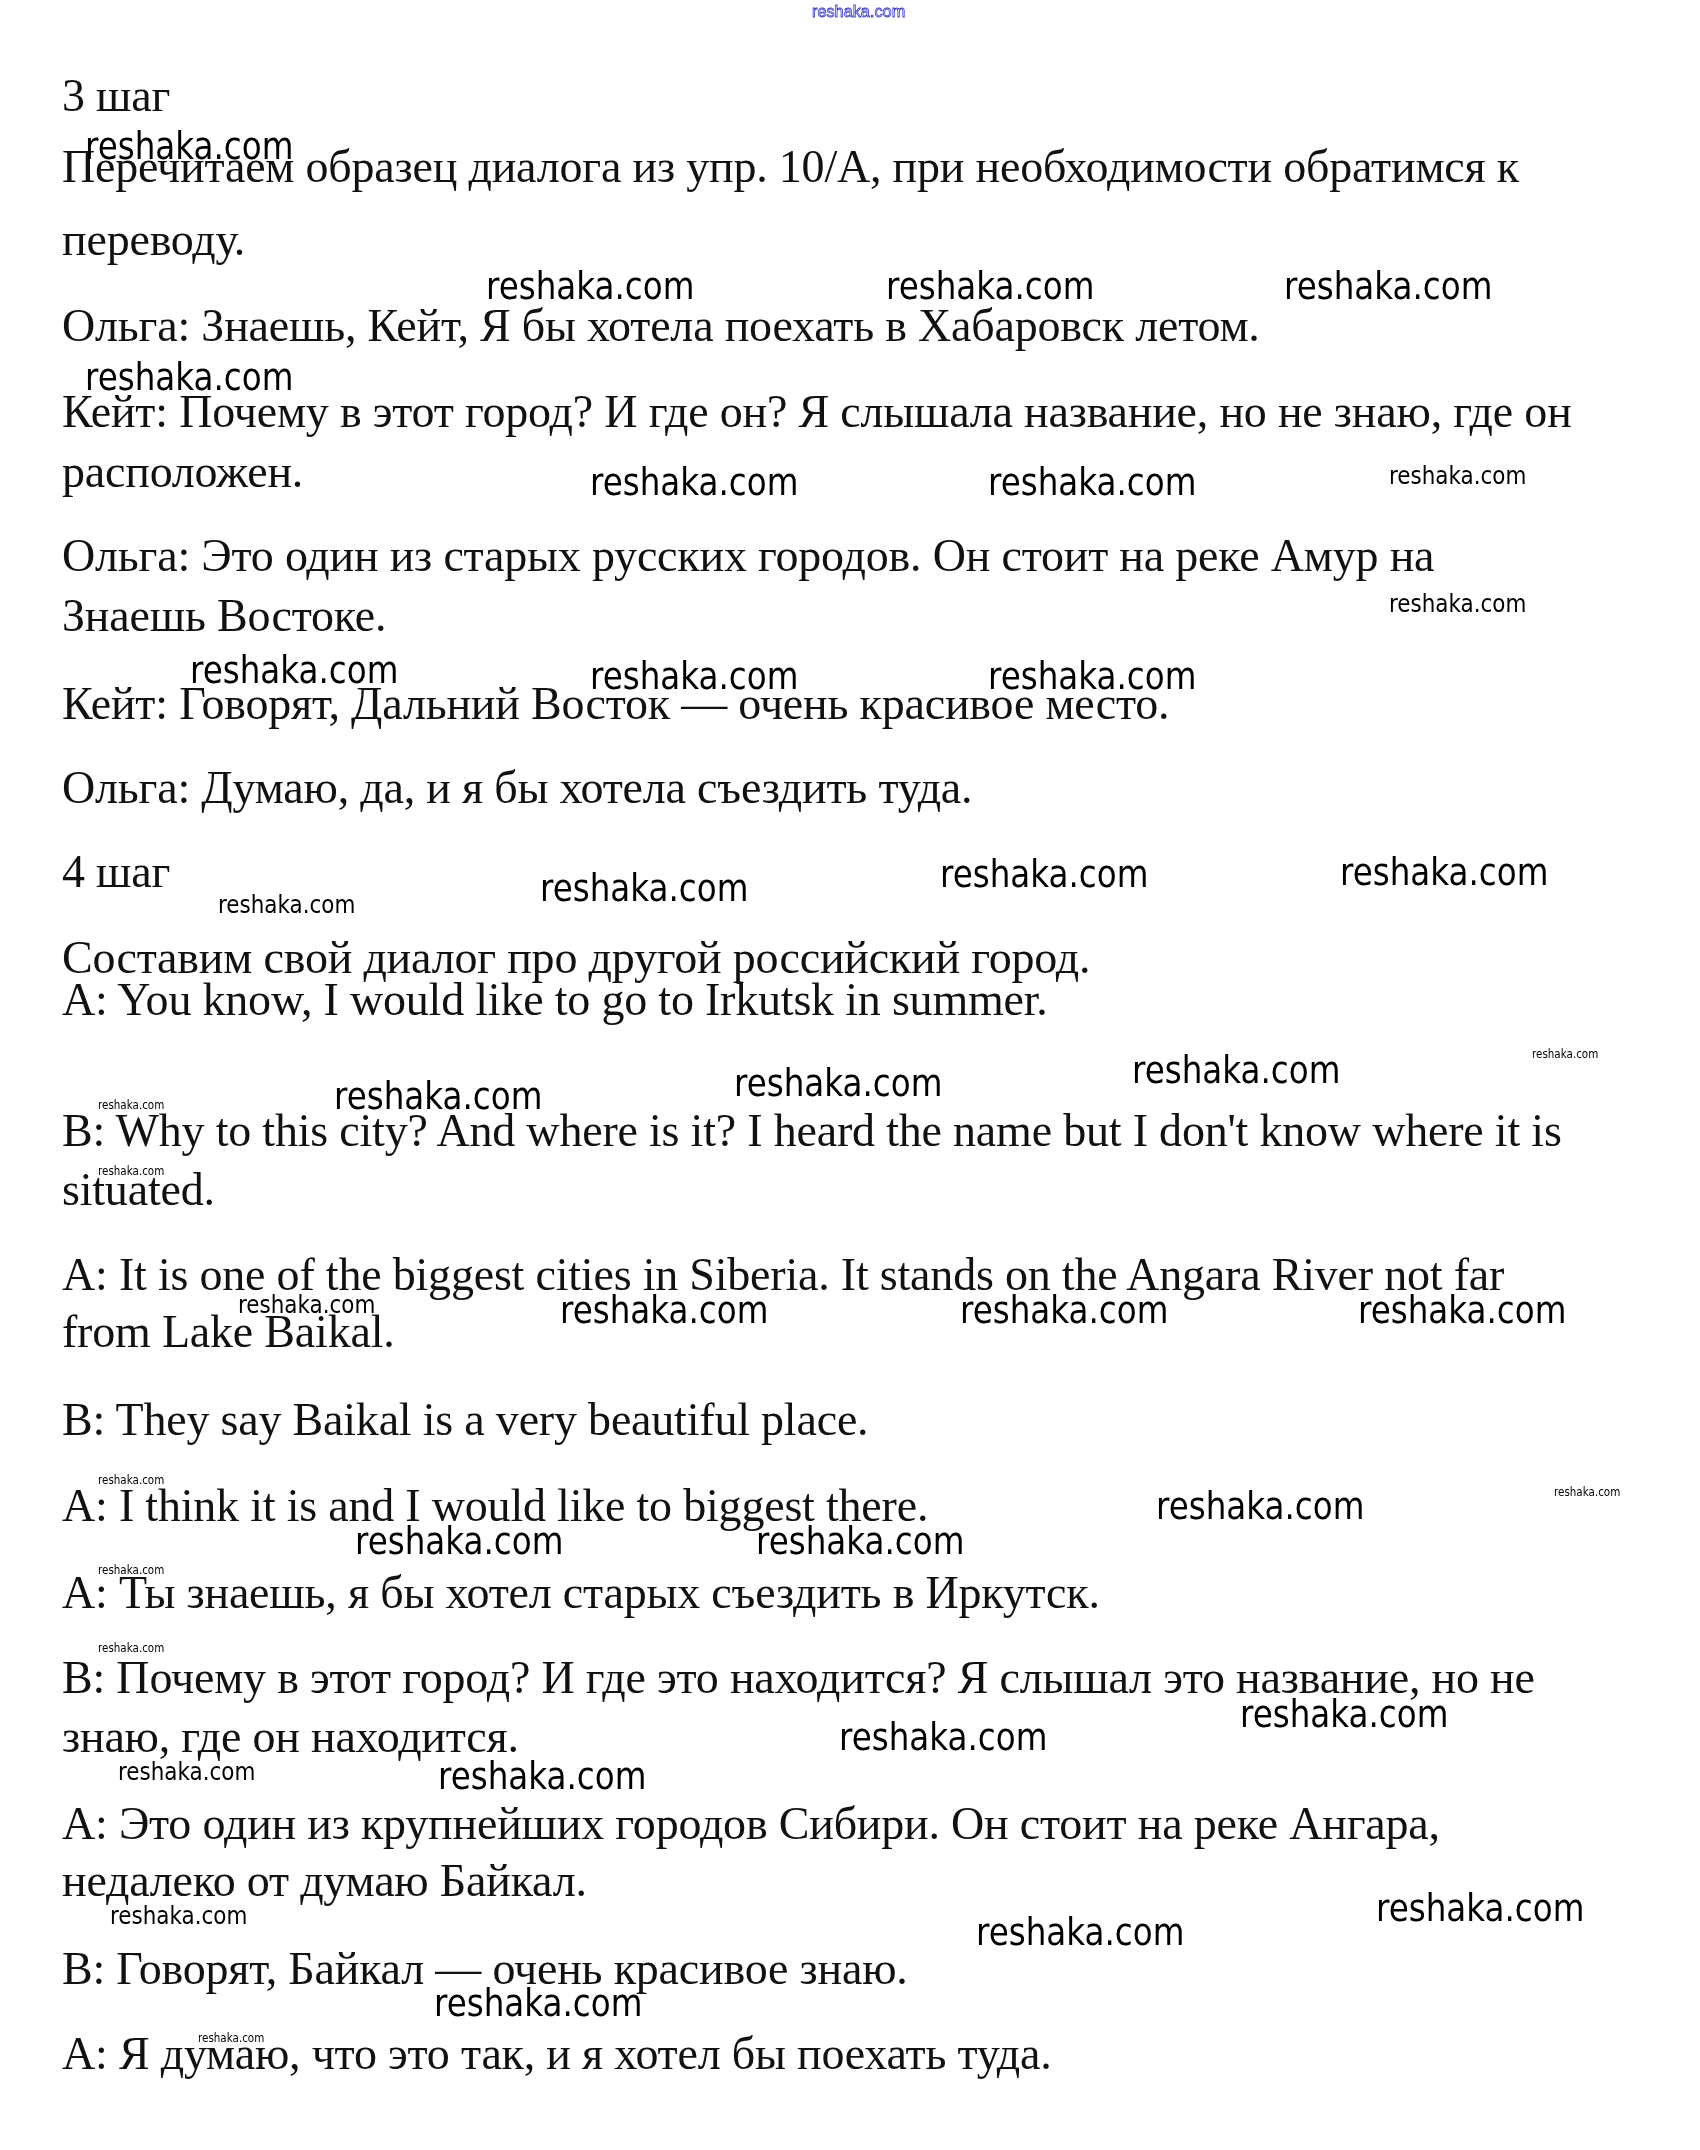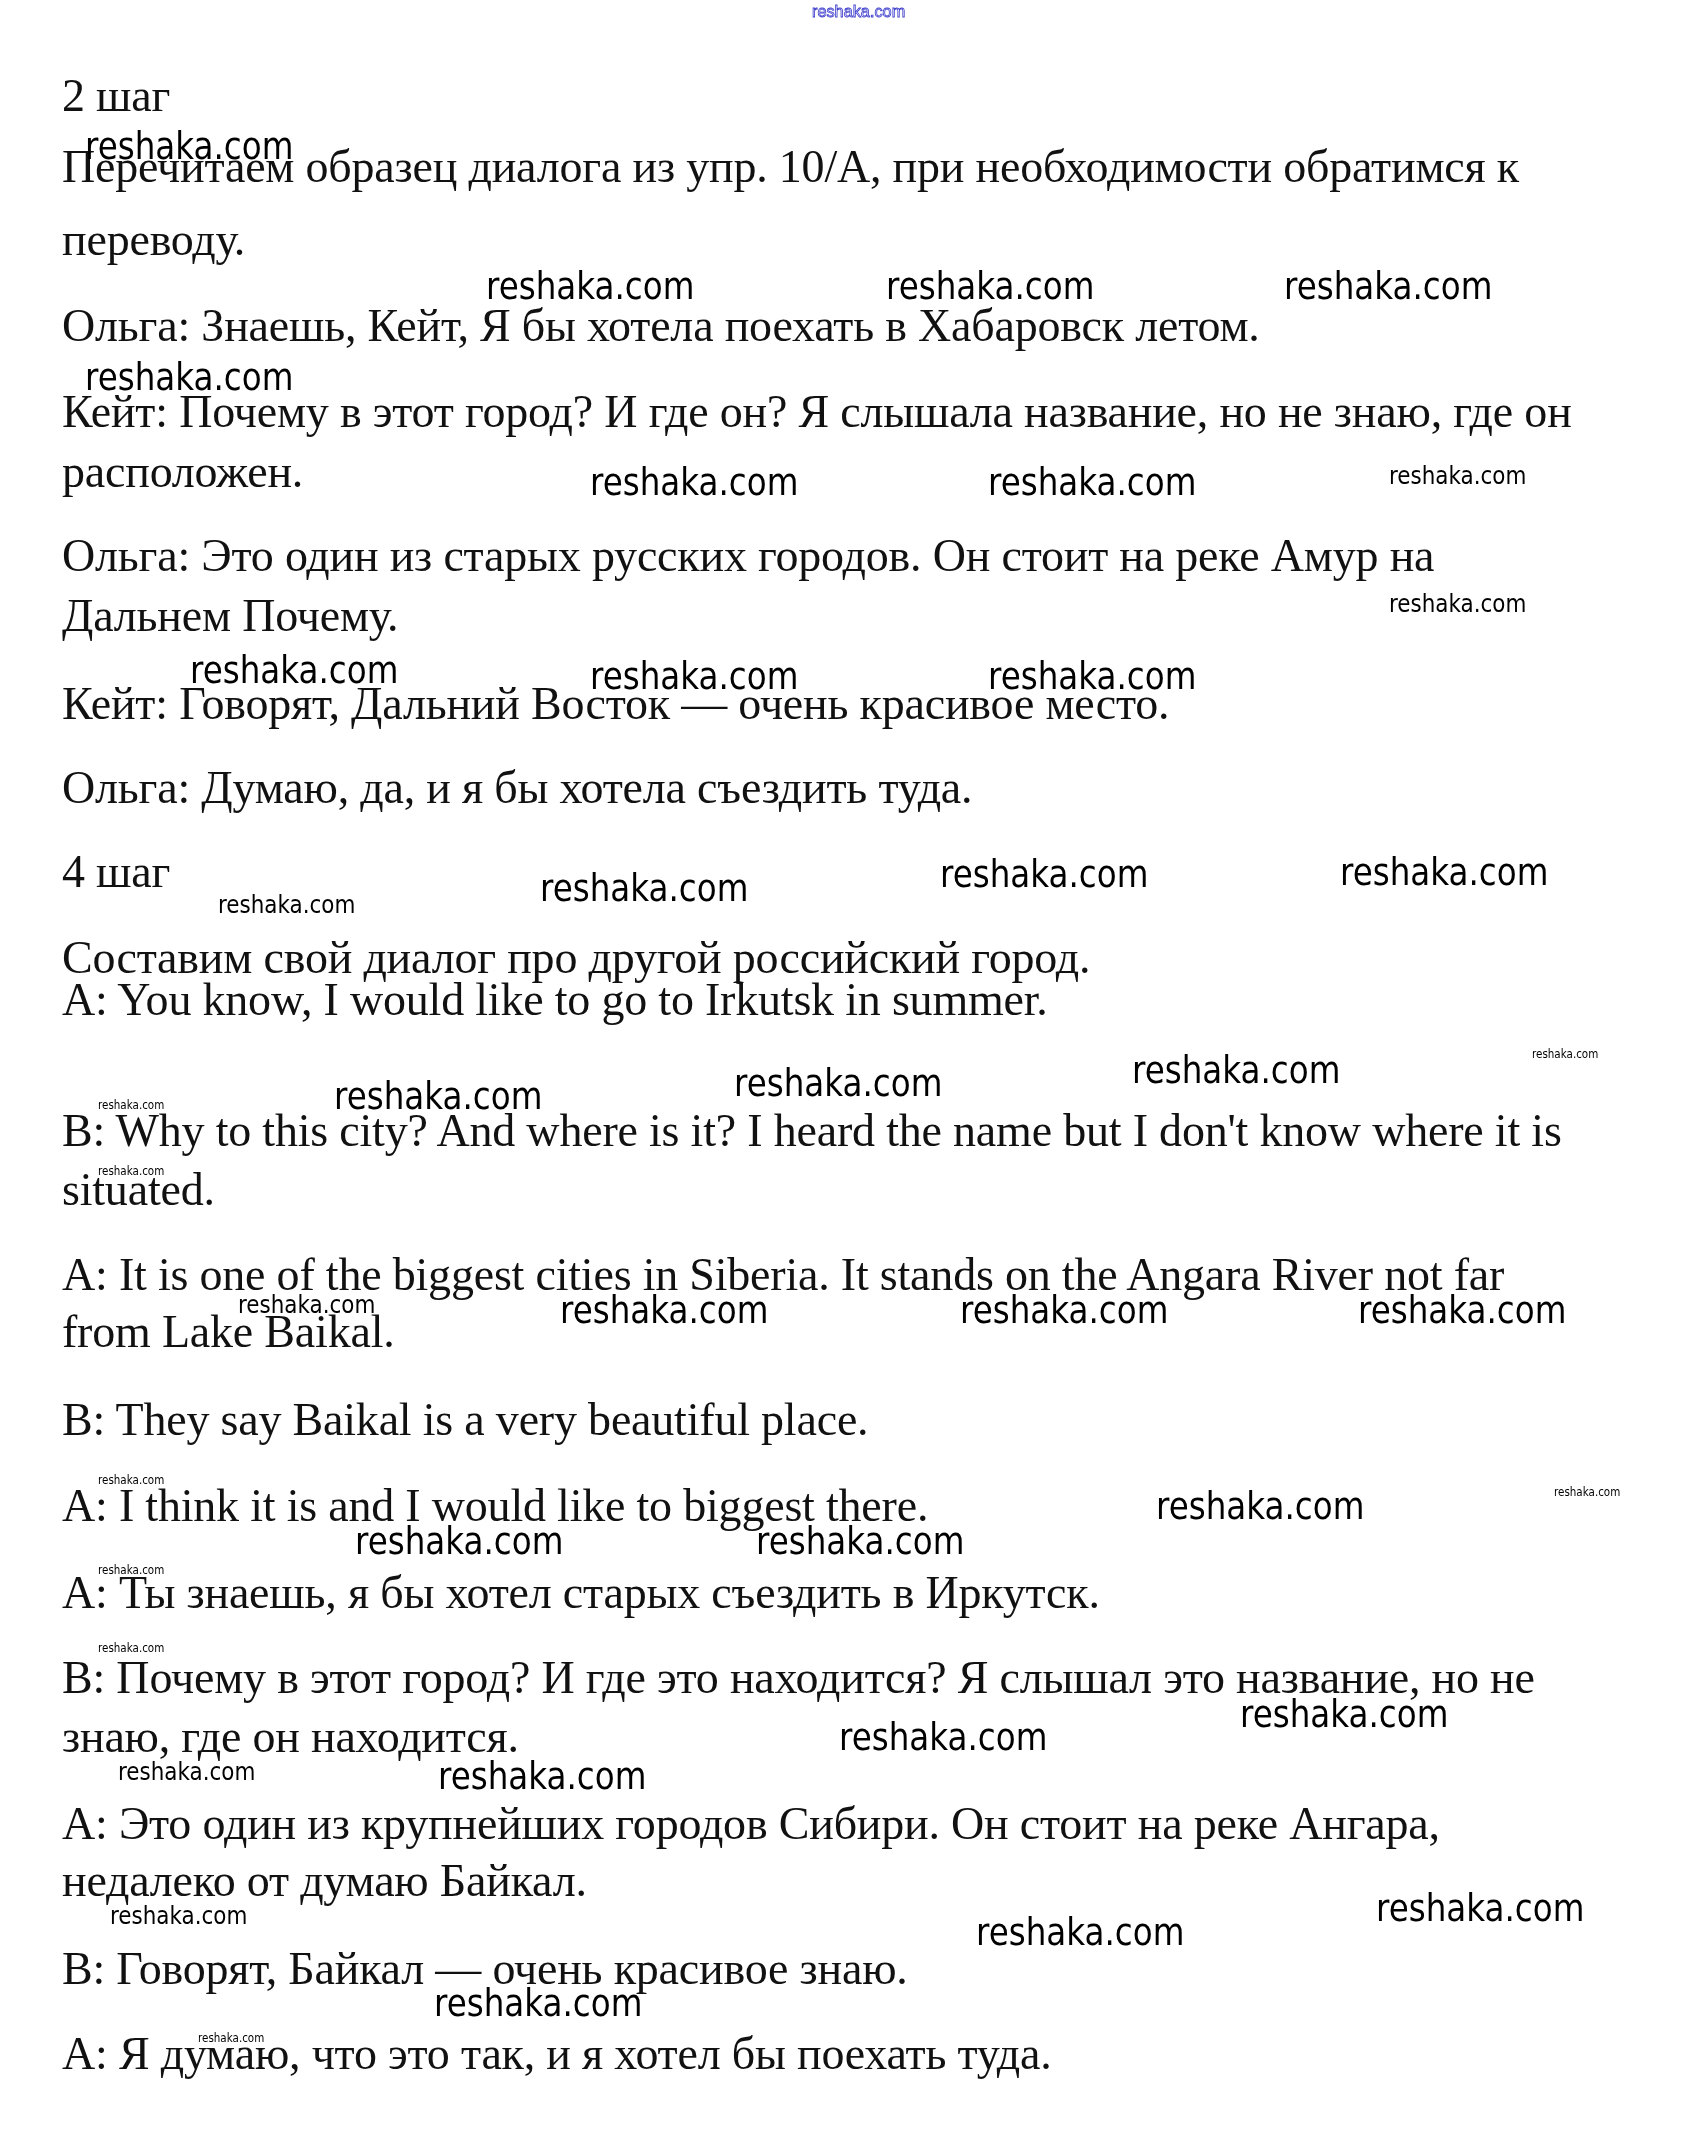--- a/index.html
+++ b/index.html
@@ -10,28 +10,28 @@
   .wm.med{font-size:24.4px;transform:translateY(-50%) scaleX(0.88);transform-origin:left center;}
   .wm.tiny{font-size:12.2px;transform:translateY(-50%) scaleX(0.85);transform-origin:left center;}
   .wm.top{font-size:16.3px;color:#fff;-webkit-text-stroke:0.8px #3a3acc;font-family:"Liberation Sans",sans-serif;transform:none;}
 </style>
 </head>
 <body>
 
 <div class="wm top" style="left:812px;top:3.3px;">reshaka.com</div>
 
 <div>
-  <div class="line" style="top:96px">2 шаг</div>
+  <div class="line" style="top:96px">3 шаг</div>
   <div class="line" style="top:167px">Перечитаем образец диалога из упр. 10/A, при необходимости обратимся к</div>
   <div class="line" style="top:240px">переводу.</div>
   <div class="line" style="top:326px">Ольга: Знаешь, Кейт, Я бы хотела поехать в Хабаровск летом.</div>
   <div class="line" style="top:412px">Кейт: Почему в этот город? И где он? Я слышала название, но не знаю, где он</div>
   <div class="line" style="top:472px">расположен.</div>
   <div class="line" style="top:556px">Ольга: Это один из старых русских городов. Он стоит на реке Амур на</div>
-  <div class="line" style="top:616px">Дальнем Почему.</div>
+  <div class="line" style="top:616px">Знаешь Востоке.</div>
   <div class="line" style="top:704px">Кейт: Говорят, Дальний Восток — очень красивое место.</div>
   <div class="line" style="top:788px">Ольга: Думаю, да, и я бы хотела съездить туда.</div>
   <div class="line" style="top:872px">4 шаг</div>
   <div class="line" style="top:958px">Составим свой диалог про другой российский город.</div>
   <div class="line" style="top:1000px">A: You know, I would like to go to Irkutsk in summer.</div>
   <div class="line" style="top:1131px">B: Why to this city? And where is it? I heard the name but I don't know where it is</div>
   <div class="line" style="top:1190px">situated.</div>
   <div class="line" style="top:1275px">A: It is one of the biggest cities in Siberia. It stands on the Angara River not far</div>
   <div class="line" style="top:1332px">from Lake Baikal.</div>
   <div class="line" style="top:1420px">B: They say Baikal is a very beautiful place.</div>

